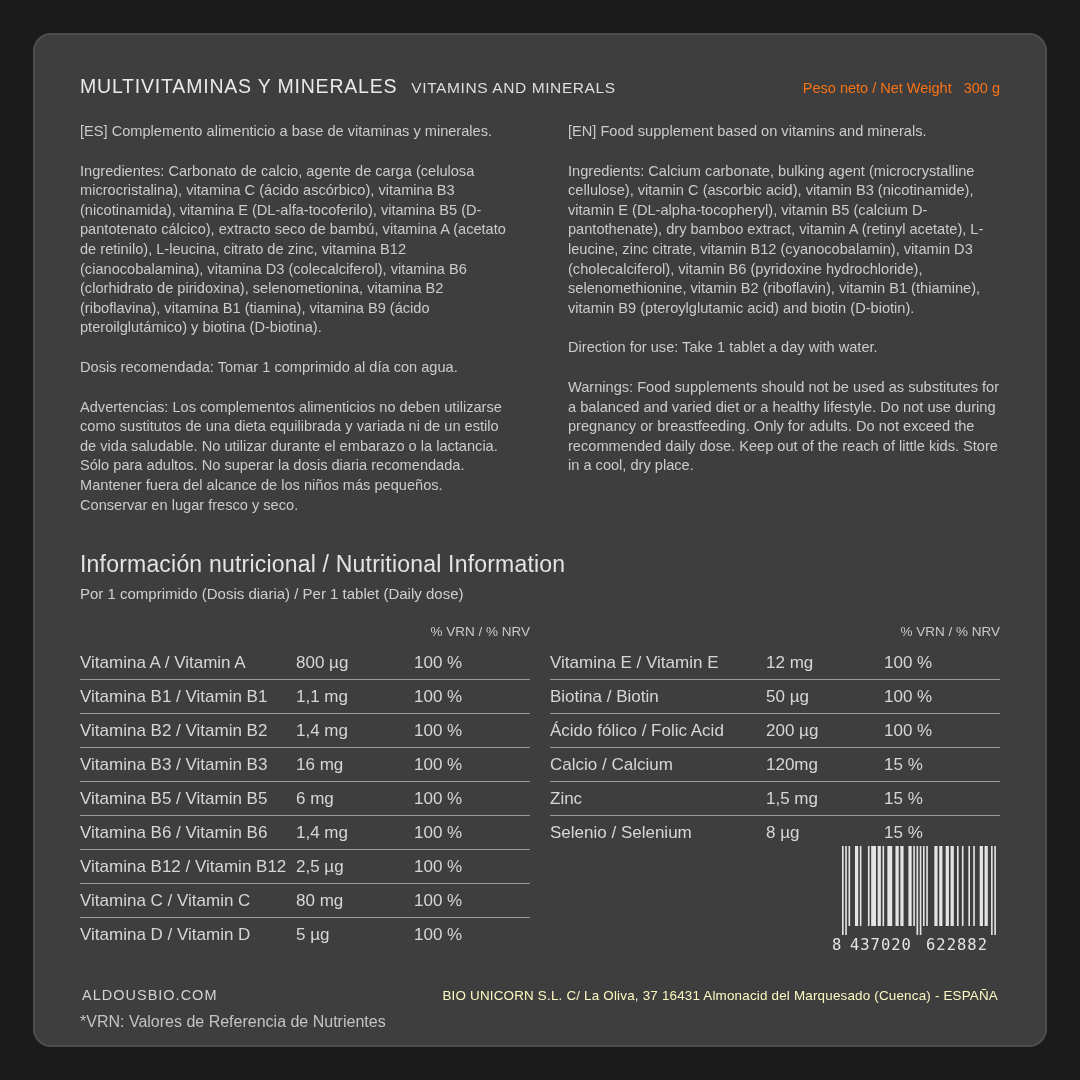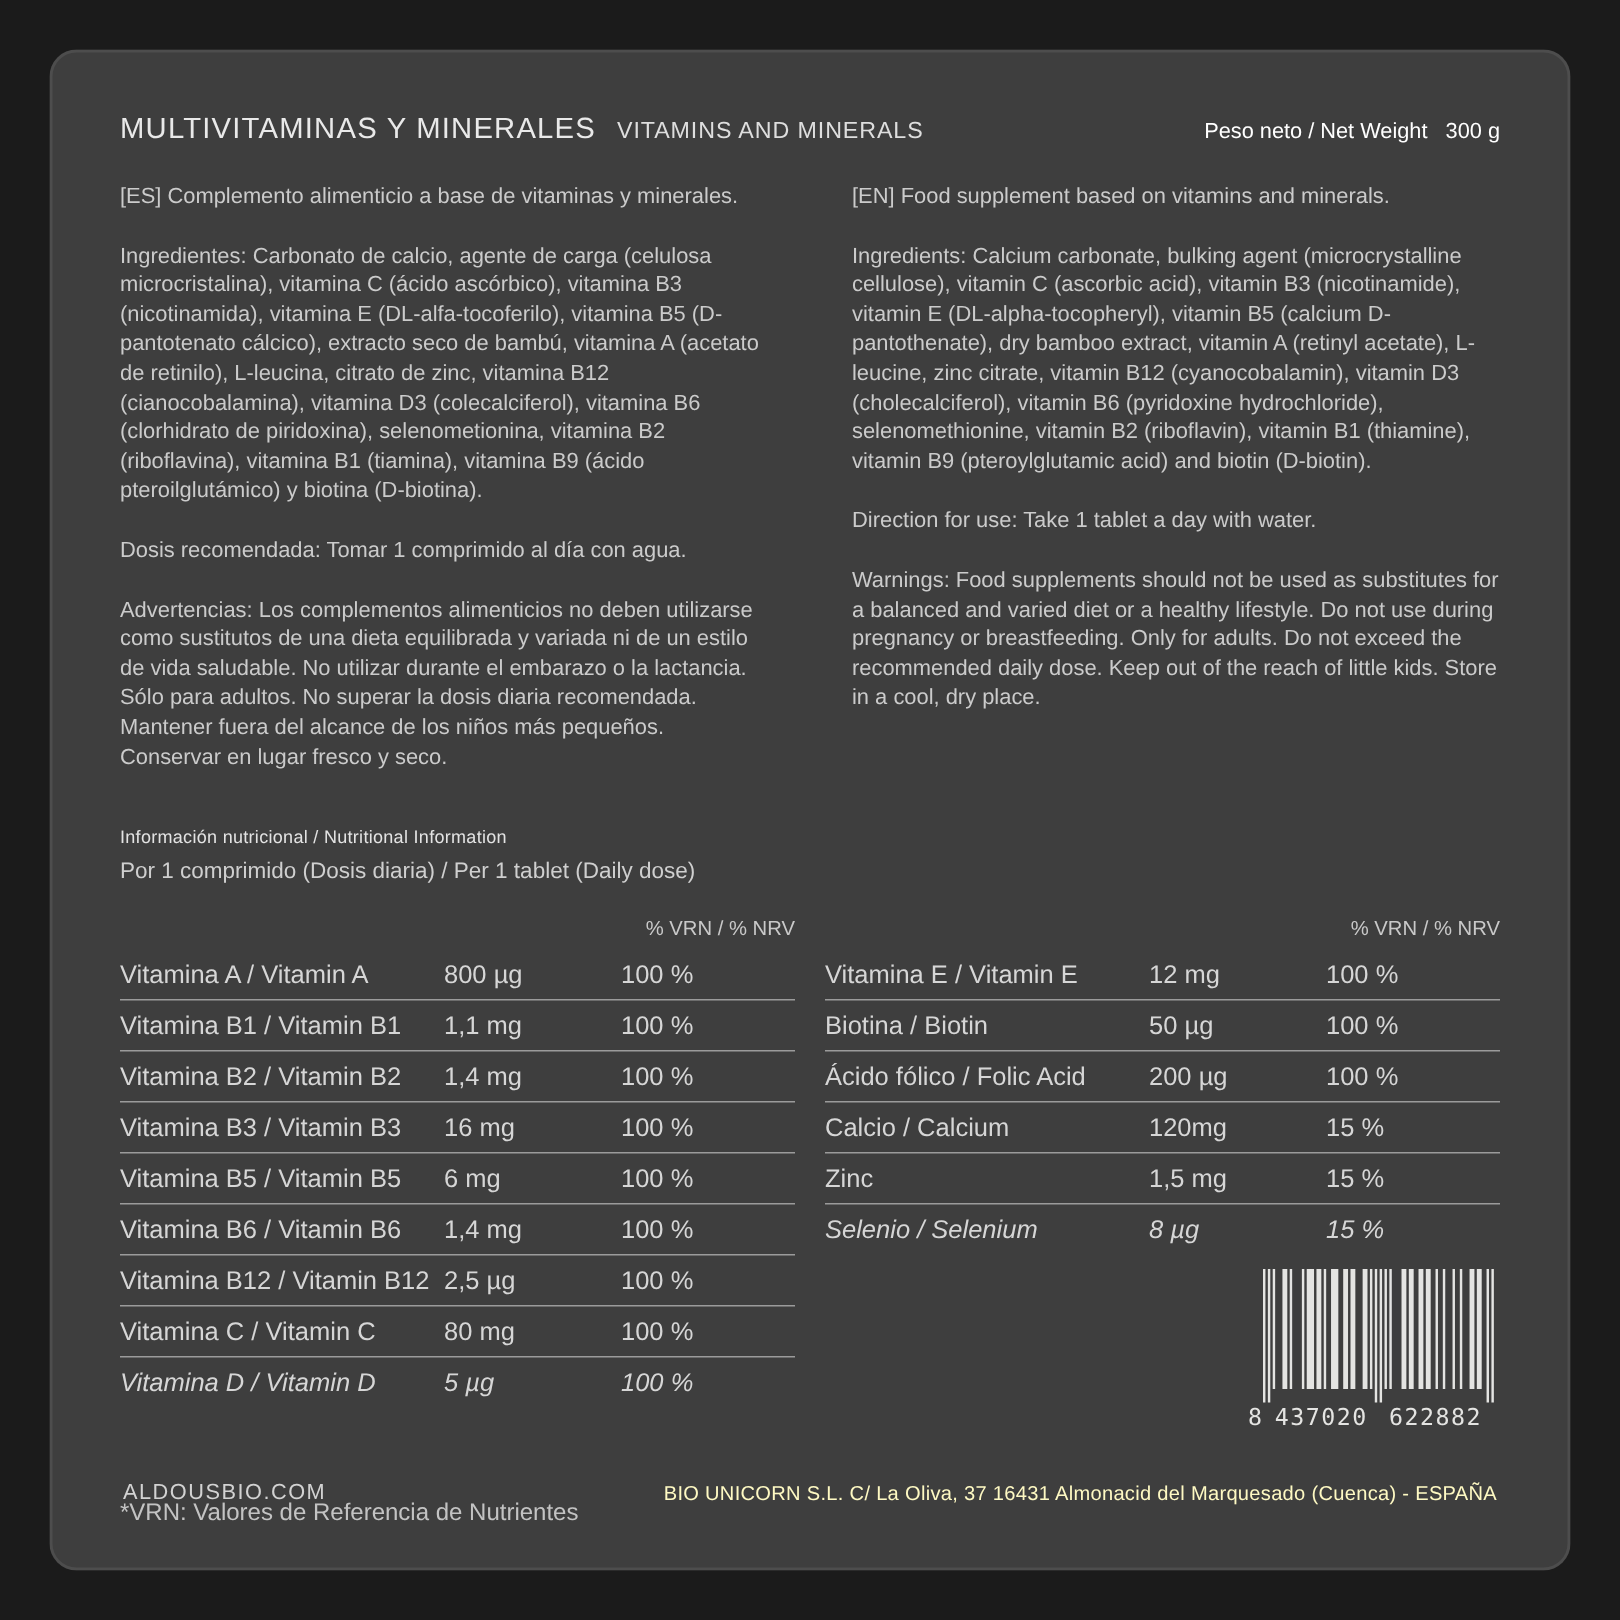--- a/index.html
+++ b/index.html
@@ -34,55 +34,55 @@
   }
   .titles{display:flex;align-items:baseline;gap:14px;}
   .title-es{
     font-size:19.5px;font-weight:400;color:#e9e9e9;
     letter-spacing:0.8px;margin:0;
   }
   .title-en{
     font-size:15.5px;font-weight:400;color:#dedede;
     letter-spacing:0.6px;margin:0;
   }
-  .netweight{font-size:14.5px;color:#ffffff;}
+  .netweight{font-size:14.5px;color:#f97316;}
   .netweight .nw-value{margin-left:8px;}
   
   .columns{
     display:grid;grid-template-columns:1fr 1fr;column-gap:56px;
   }
   .col p{
     margin:0 0 20px 0;
     font-size:14.6px;line-height:19.6px;color:#cbcbcb;
   }
   
   .nutrition{margin-top:16px;}
   .nutrition h3{
-    margin:0;font-size:12px;font-weight:400;color:#e3e3e3;
+    margin:0;font-size:23px;font-weight:400;color:#e3e3e3;
     letter-spacing:0.2px;
   }
   .nutrition .subhead{
     margin-top:7px;font-size:15px;color:#cfcfcf;
   }
   .tables{
     display:grid;grid-template-columns:1fr 1fr;column-gap:20px;
     margin-top:22px;
   }
   .thead{
     text-align:right;font-size:13.5px;color:#c9c9c9;
     padding-bottom:7px;
   }
   .trow{
     display:grid;grid-template-columns:1fr 118px 116px;
     align-items:center;
     height:33px;
     border-bottom:1.5px solid #9b9b9b;
     font-size:17px;color:#d6d6d6;
   }
-  .trow:last-child{border-bottom:none;font-style:italic;}
+  .trow:last-child{border-bottom:none;}
   .tamount,.tnrv{text-align:left;}
   .footnote{
     margin-top:26px;
     font-size:16px;line-height:18px;color:#c3c3c3;
     white-space:pre;
   }
   
   .barcode{
     position:absolute;
     right:47px;top:811px;

